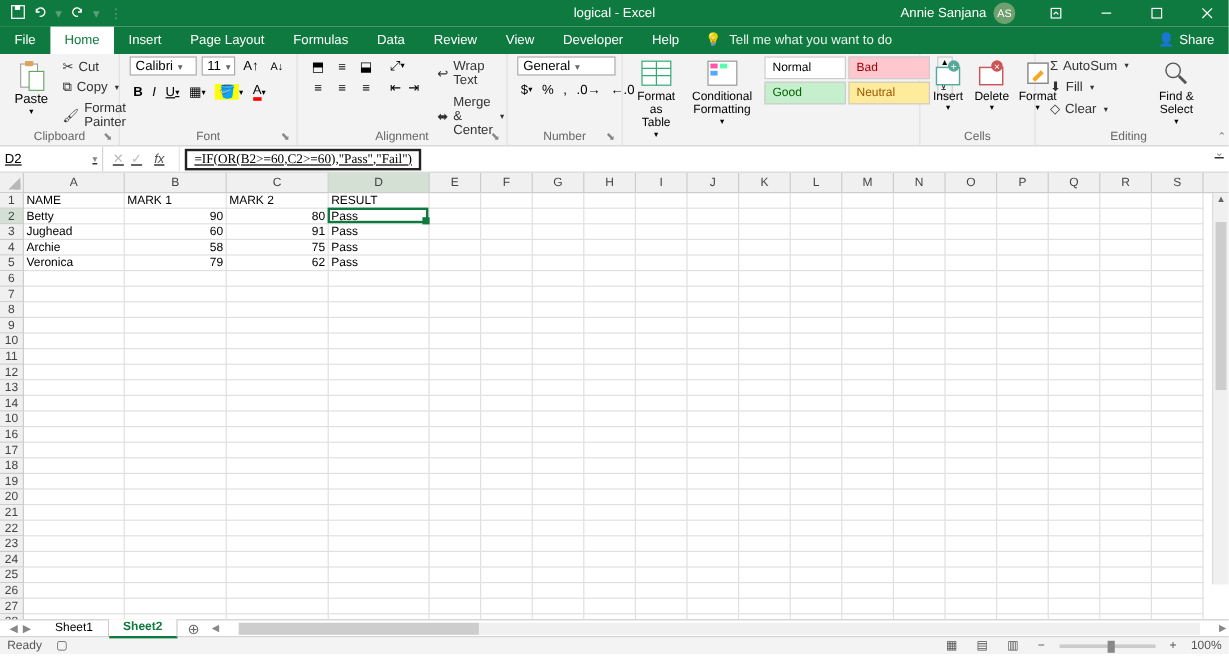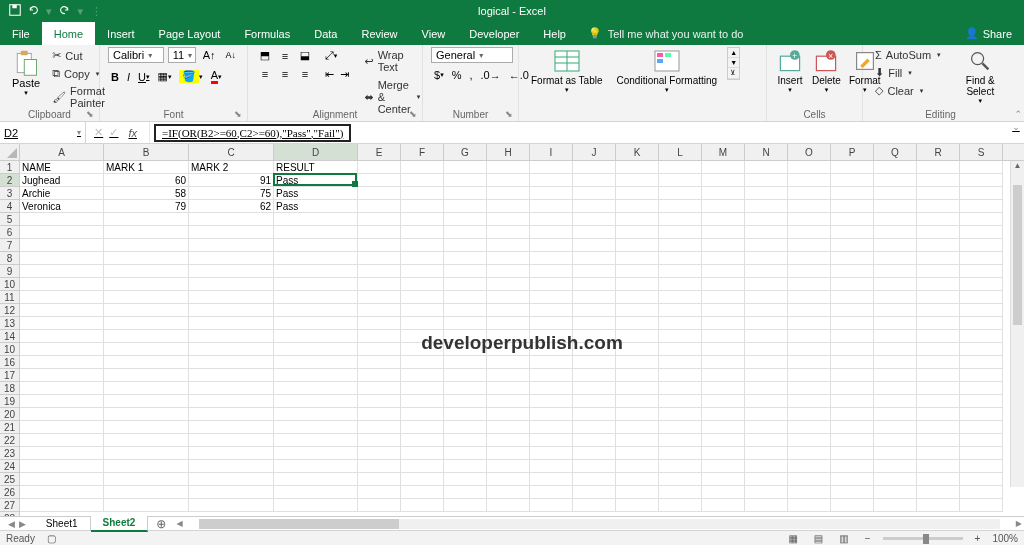--- a/index.html
+++ b/index.html
@@ -130,20 +130,48 @@
         </svg></span>
     <span class="sep">▾</span>
     <span><svg viewBox="0 0 16 16">
           <path d="M11 8 A4 4 0 1 0 8 12" fill="none" stroke="#fff" stroke-width="1.3"></path>
           <path d="M11 5 L11 8 L8 8" fill="none" stroke="#fff" stroke-width="1.3"></path>
         </svg></span>
     <span class="sep">▾</span>
     <span class="sep">⋮</span>
   </div>
   <div class="title-center">logical - Excel</div>
+  <div class="title-right">
+    <div class="user">
+      <span>Annie Sanjana</span>
+      <span class="avatar">AS</span>
+    </div>
+    <div class="win-btn">
+        <svg viewBox="0 0 10 10">
+          <rect x="1" y="1" width="8" height="8" fill="none" stroke="#fff"></rect>
+          <path d="M3 6 L5 4 L7 6" fill="none" stroke="#fff"></path>
+        </svg>
+      </div>
+    <div class="win-btn">
+        <svg viewBox="0 0 10 10">
+          <line x1="1" y1="5" x2="9" y2="5" stroke="#fff" stroke-width="1"></line>
+        </svg>
+      </div>
+    <div class="win-btn">
+        <svg viewBox="0 0 10 10">
+          <rect x="1" y="1" width="8" height="8" fill="none" stroke="#fff"></rect>
+        </svg>
+      </div>
+    <div class="win-btn close">
+        <svg viewBox="0 0 10 10">
+          <line x1="1" y1="1" x2="9" y2="9" stroke="#fff"></line>
+          <line x1="9" y1="1" x2="1" y2="9" stroke="#fff"></line>
+        </svg>
+      </div>
+  </div>
 </div>
 
 <div class="tabs">
   <div class="tab file">File</div>
   <div class="tab active">Home</div>
   <div class="tab">Insert</div>
   <div class="tab">Page Layout</div>
   <div class="tab">Formulas</div>
   <div class="tab">Data</div>
   <div class="tab">Review</div>
@@ -291,20 +319,26 @@
       </div>
       <div class="big-btn">
         <svg viewBox="0 0 28 24">
             <rect x="2" y="2" width="24" height="20" fill="#fff" stroke="#999"></rect>
             <rect x="4" y="4" width="6" height="4" fill="#f5a"></rect>
             <rect x="12" y="4" width="6" height="4" fill="#5fa"></rect>
             <rect x="4" y="10" width="6" height="4" fill="#5af"></rect>
           </svg>
         <span style="line-height:1.1">Conditional Formatting</span>
           <span style="font-size:7px">▾</span>
+      </div>
+      <div class="style-gallery">
+        <div class="style-cell style-normal">Normal</div>
+        <div class="style-cell style-bad">Bad</div>
+        <div class="style-cell style-good">Good</div>
+        <div class="style-cell style-neutral">Neutral</div>
       </div>
       <div class="gallery-scroll">
         <div>▲</div>
         <div>▼</div>
         <div>⊻</div>
       </div>
     </div>
   </div>
 
   <div class="group" style="width:96px">
@@ -438,26 +472,46 @@
         <div class="row-h">21</div>
         <div class="row-h">22</div>
         <div class="row-h">23</div>
         <div class="row-h">24</div>
         <div class="row-h">25</div>
         <div class="row-h">26</div>
         <div class="row-h">27</div>
         <div class="row-h">28</div>
       </div>
     <div class="cells" id="cells">
-      <div class="watermark">developerpublish.com</div>
     <div class="cell-row">
           <div class="cell" style="width: 84px;">NAME</div>
           <div class="cell" style="width: 85px;">MARK 1</div>
           <div class="cell" style="width: 85px;">MARK 2</div>
           <div class="cell" style="width: 84px;">RESULT</div>
+          <div class="cell" style="width: 43px;"></div>
+          <div class="cell" style="width: 43px;"></div>
+          <div class="cell" style="width: 43px;"></div>
+          <div class="cell" style="width: 43px;"></div>
+          <div class="cell" style="width: 43px;"></div>
+          <div class="cell" style="width: 43px;"></div>
+          <div class="cell" style="width: 43px;"></div>
+          <div class="cell" style="width: 43px;"></div>
+          <div class="cell" style="width: 43px;"></div>
+          <div class="cell" style="width: 43px;"></div>
+          <div class="cell" style="width: 43px;"></div>
+          <div class="cell" style="width: 43px;"></div>
+          <div class="cell" style="width: 43px;"></div>
+          <div class="cell" style="width: 43px;"></div>
+          <div class="cell" style="width: 43px;"></div>
+        </div>
+        <div class="cell-row">
+          <div class="cell" style="width: 84px;">Betty</div>
+          <div class="cell num" style="width: 85px;">90</div>
+          <div class="cell num" style="width: 85px;">80</div>
+          <div class="cell" style="width: 84px;">Pass</div>
           <div class="cell" style="width: 43px;"></div>
           <div class="cell" style="width: 43px;"></div>
           <div class="cell" style="width: 43px;"></div>
           <div class="cell" style="width: 43px;"></div>
           <div class="cell" style="width: 43px;"></div>
           <div class="cell" style="width: 43px;"></div>
           <div class="cell" style="width: 43px;"></div>
           <div class="cell" style="width: 43px;"></div>
           <div class="cell" style="width: 43px;"></div>
           <div class="cell" style="width: 43px;"></div>

